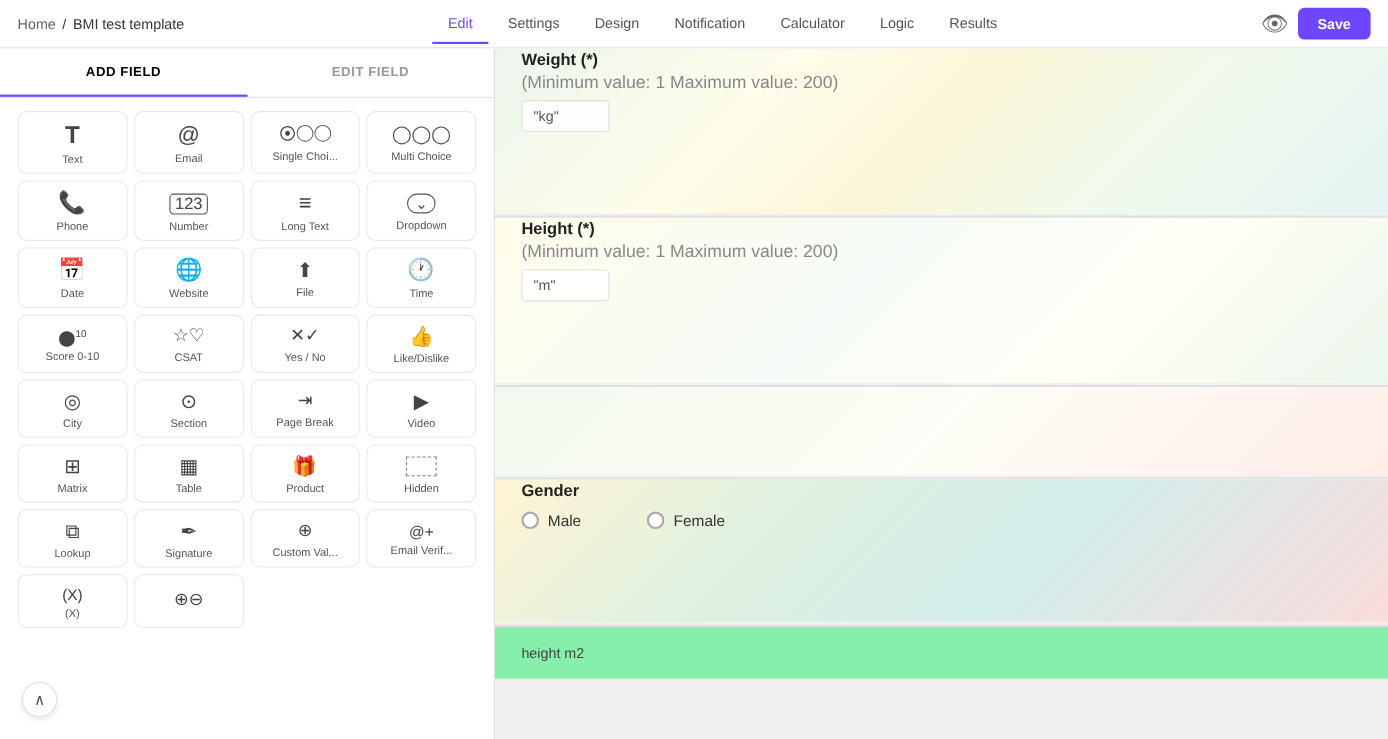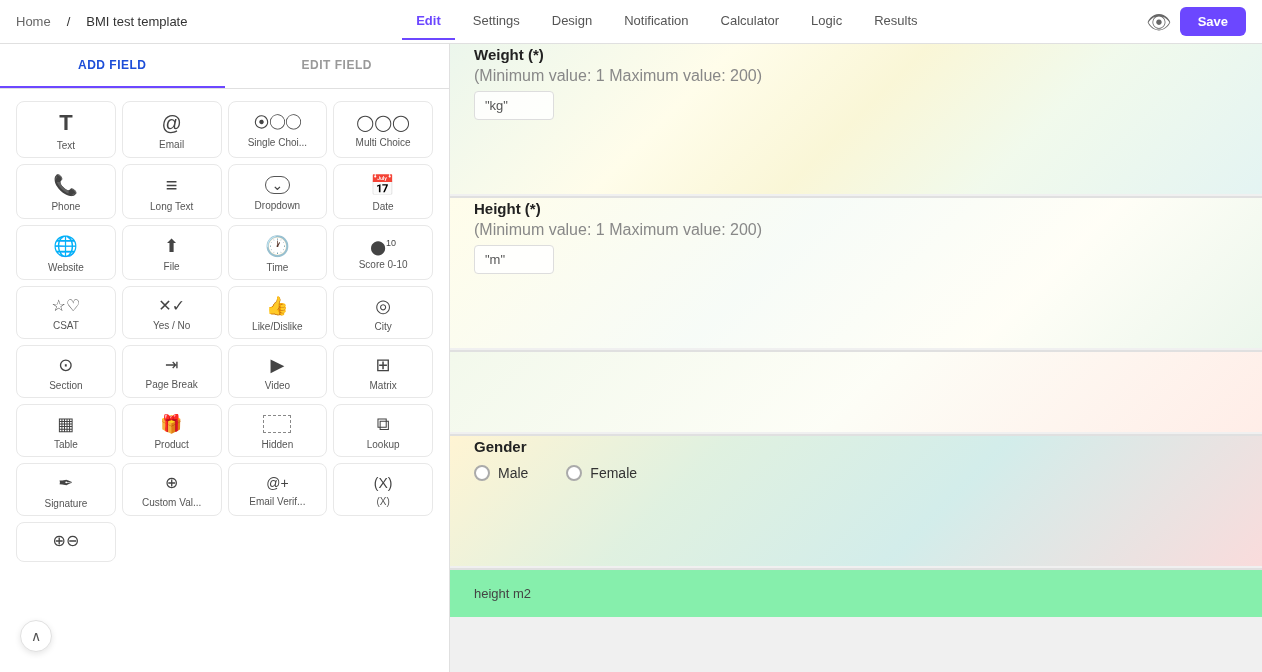--- a/index.html
+++ b/index.html
@@ -4,50 +4,50 @@
   <style>
     * { box-sizing: border-box; margin: 0; padding: 0; }
     body { font-family: -apple-system, BlinkMacSystemFont, 'Segoe UI', sans-serif; background: #f5f5f5; height: 672px; overflow: hidden; }
 
     
     .top-nav {
       display: flex; align-items: center; justify-content: space-between;
       background: #fff; border-bottom: 1px solid #e0e0e0;
       padding: 0 16px; height: 44px; position: fixed; top: 0; left: 0; right: 0; z-index: 100;
     }
-    .breadcrumb { display: flex; align-items: flex-start; gap: 16px; font-size: 13px; color: #666; }
+    .breadcrumb { display: flex; align-items: flex-start; gap: 6px; font-size: 13px; color: #666; }
     .breadcrumb a { color: #666; text-decoration: none; }
     .breadcrumb span { color: #333; }
     .nav-tabs { display: flex; align-items: center; gap: 4px; }
     .nav-tab {
       padding: 10px 14px; font-size: 13px; color: #555; cursor: pointer;
       border-bottom: 2px solid transparent; text-decoration: none;
     }
-    .nav-tab.active { color: #6c47ff; border-bottom: 2px solid #6c47ff; font-weight: 700; }
+    .nav-tab.active { color: #6c47ff; border-bottom: 2px solid #6c47ff; font-weight: 400; }
     .nav-right { display: flex; align-items: center; gap: 8px; }
     .preview-btn { background: none; border: none; cursor: pointer; color: #666; font-size: 20px; }
     .save-btn {
       background: #6c47ff; color: #fff; border: none; border-radius: 6px;
       padding: 7px 18px; font-size: 13px; font-weight: 600; cursor: pointer;
     }
 
     
     .main { display: flex; margin-top: 44px; height: calc(672px - 44px); }
 
     
     .left-panel {
       width: 450px; background: #fff; border-right: 1px solid #e0e0e0;
       display: flex; flex-direction: column; overflow-y: auto; flex-shrink: 0;
     }
     .panel-tabs { display: flex; border-bottom: 1px solid #e0e0e0; }
     .panel-tab {
       flex: 1; text-align: center; padding: 14px 0; font-size: 12px; font-weight: 600;
       cursor: pointer; color: #999; letter-spacing: 0.5px;
     }
-    .panel-tab.active { color: #1d4ed8; border-bottom: 2px solid #6c47ff; }
+    .panel-tab.active { color: #000000; border-bottom: 2px solid #6c47ff; }
 
     .field-grid {
       display: grid; grid-template-columns: repeat(4, 1fr); gap: 6px;
       padding: 12px 16px;
     }
     .field-item {
       display: flex; flex-direction: column; align-items: center; justify-content: center;
       border: 1px solid #e8e8e8; border-radius: 8px; padding: 10px 4px 6px;
       cursor: pointer; background: #fff; gap: 6px;
       transition: background 0.15s;
@@ -68,21 +68,21 @@
     }
     .form-section-content { position: relative; z-index: 2; padding: 2px 24px; }
 
     .field-title { font-size: 15px; font-weight: 600; color: #222; margin-bottom: 4px; }
     .field-desc { font-size: 16px; color: #888; margin-bottom: 6px; }
     .field-input {
       background: rgba(255,255,255,0.85); border: 1px solid #ddd; border-radius: 4px;
       padding: 6px 10px; font-size: 13px; color: #555; display: inline-block; min-width: 80px;
     }
 
-    .gender-row { display: flex; align-items: flex-start; gap: 38px; margin-top: 10px; }
+    .gender-row { display: flex; align-items: flex-start; gap: 60px; margin-top: 10px; }
     .radio-option { display: flex; align-items: center; gap: 8px; font-size: 14px; color: #333; }
     .radio-circle {
       width: 16px; height: 16px; border-radius: 50%; border: 2px solid #aaa;
       background: #fff; display: inline-block; flex-shrink: 0;
     }
 
     .bottom-row { padding: 16px 24px; font-size: 13px; color: #444; background: #86efac; }
 
     
     .scroll-btn {
@@ -147,20 +147,24 @@
         <span class="field-label">Single Choi...</span>
       </div>
       <div class="field-item">
         <span class="field-icon" style="font-size:16px;">◯◯◯</span>
         <span class="field-label">Multi Choice</span>
       </div>
 
       <div class="field-item">
         <span class="field-icon">📞</span>
         <span class="field-label">Phone</span>
+      </div>
+      <div class="field-item">
+        <span class="field-icon" style="font-size:15px;border:1.5px solid #555;border-radius:4px;padding:1px 4px;">123</span>
+        <span class="field-label">Number</span>
       </div>
       <div class="field-item">
         <span class="field-icon">≡</span>
         <span class="field-label">Long Text</span>
       </div>
       <div class="field-item">
         <span class="field-icon" style="font-size:14px;border:1.5px solid #555;border-radius:10px;padding:1px 6px;">⌄</span>
         <span class="field-label">Dropdown</span>
       </div>
 

